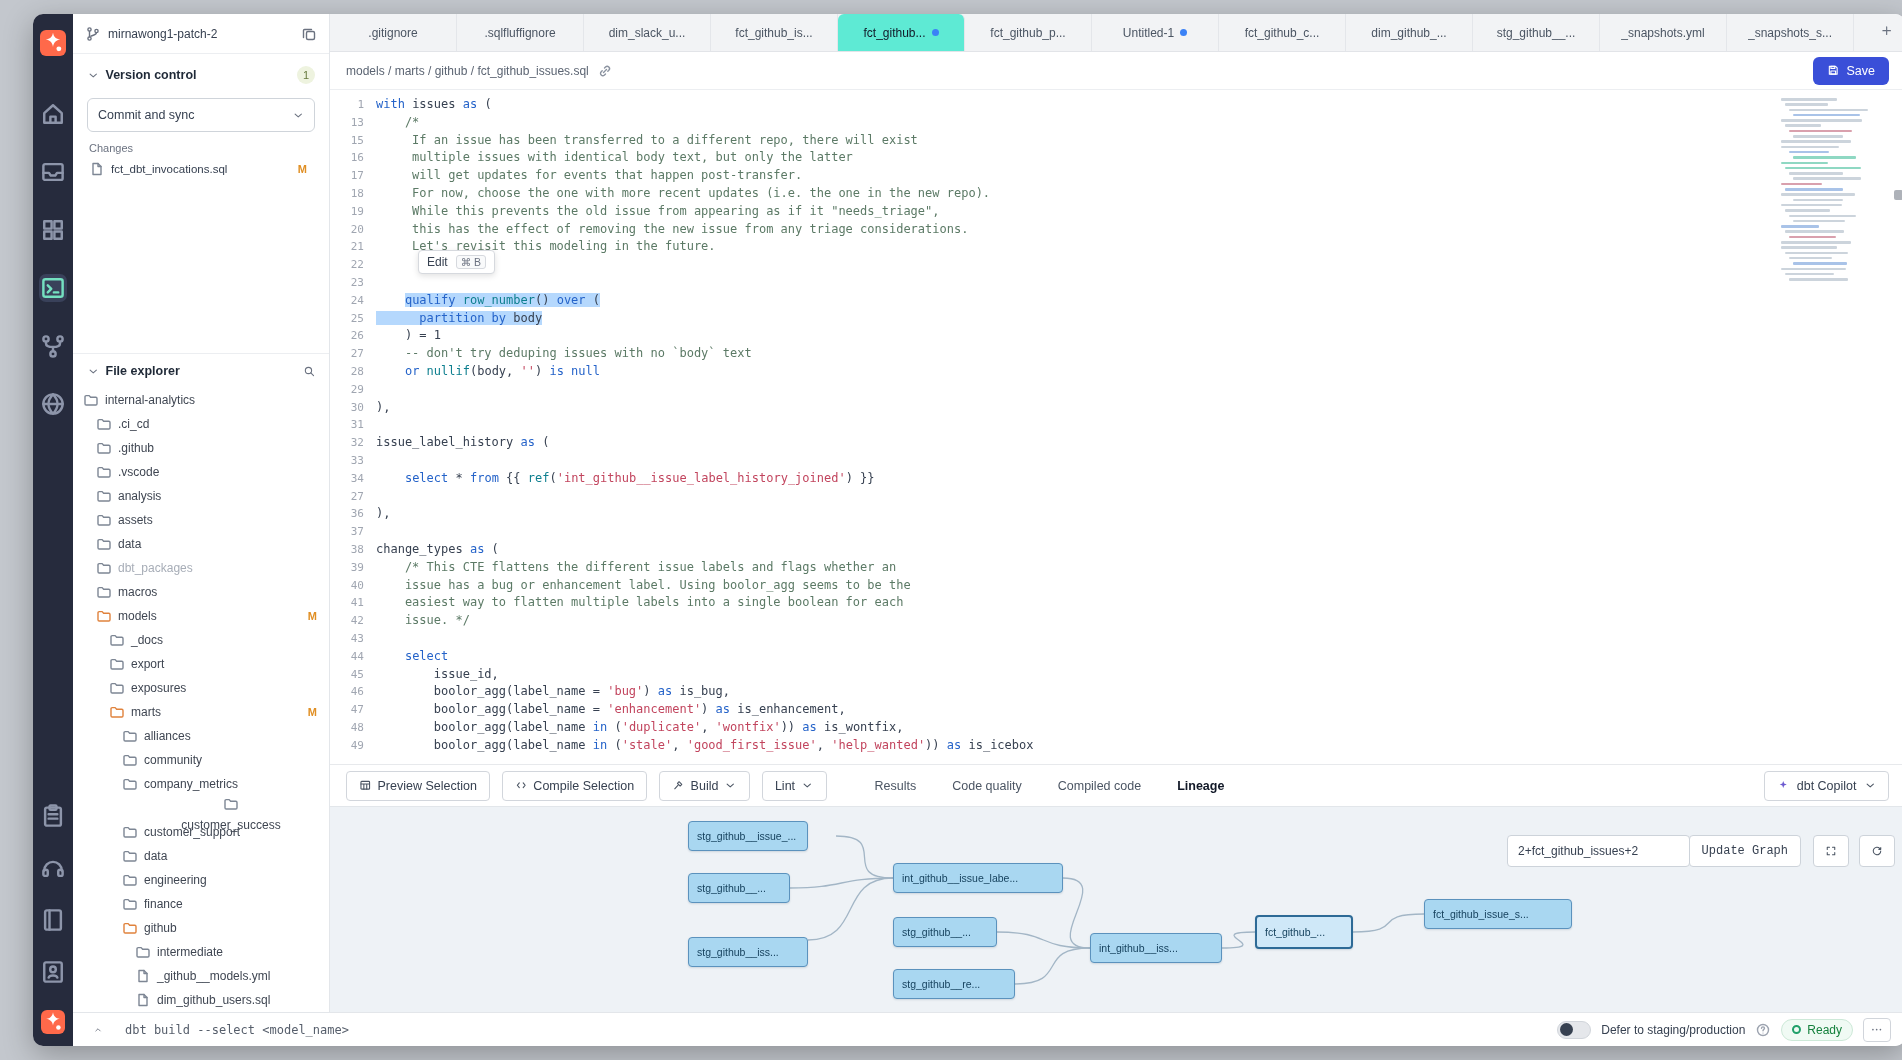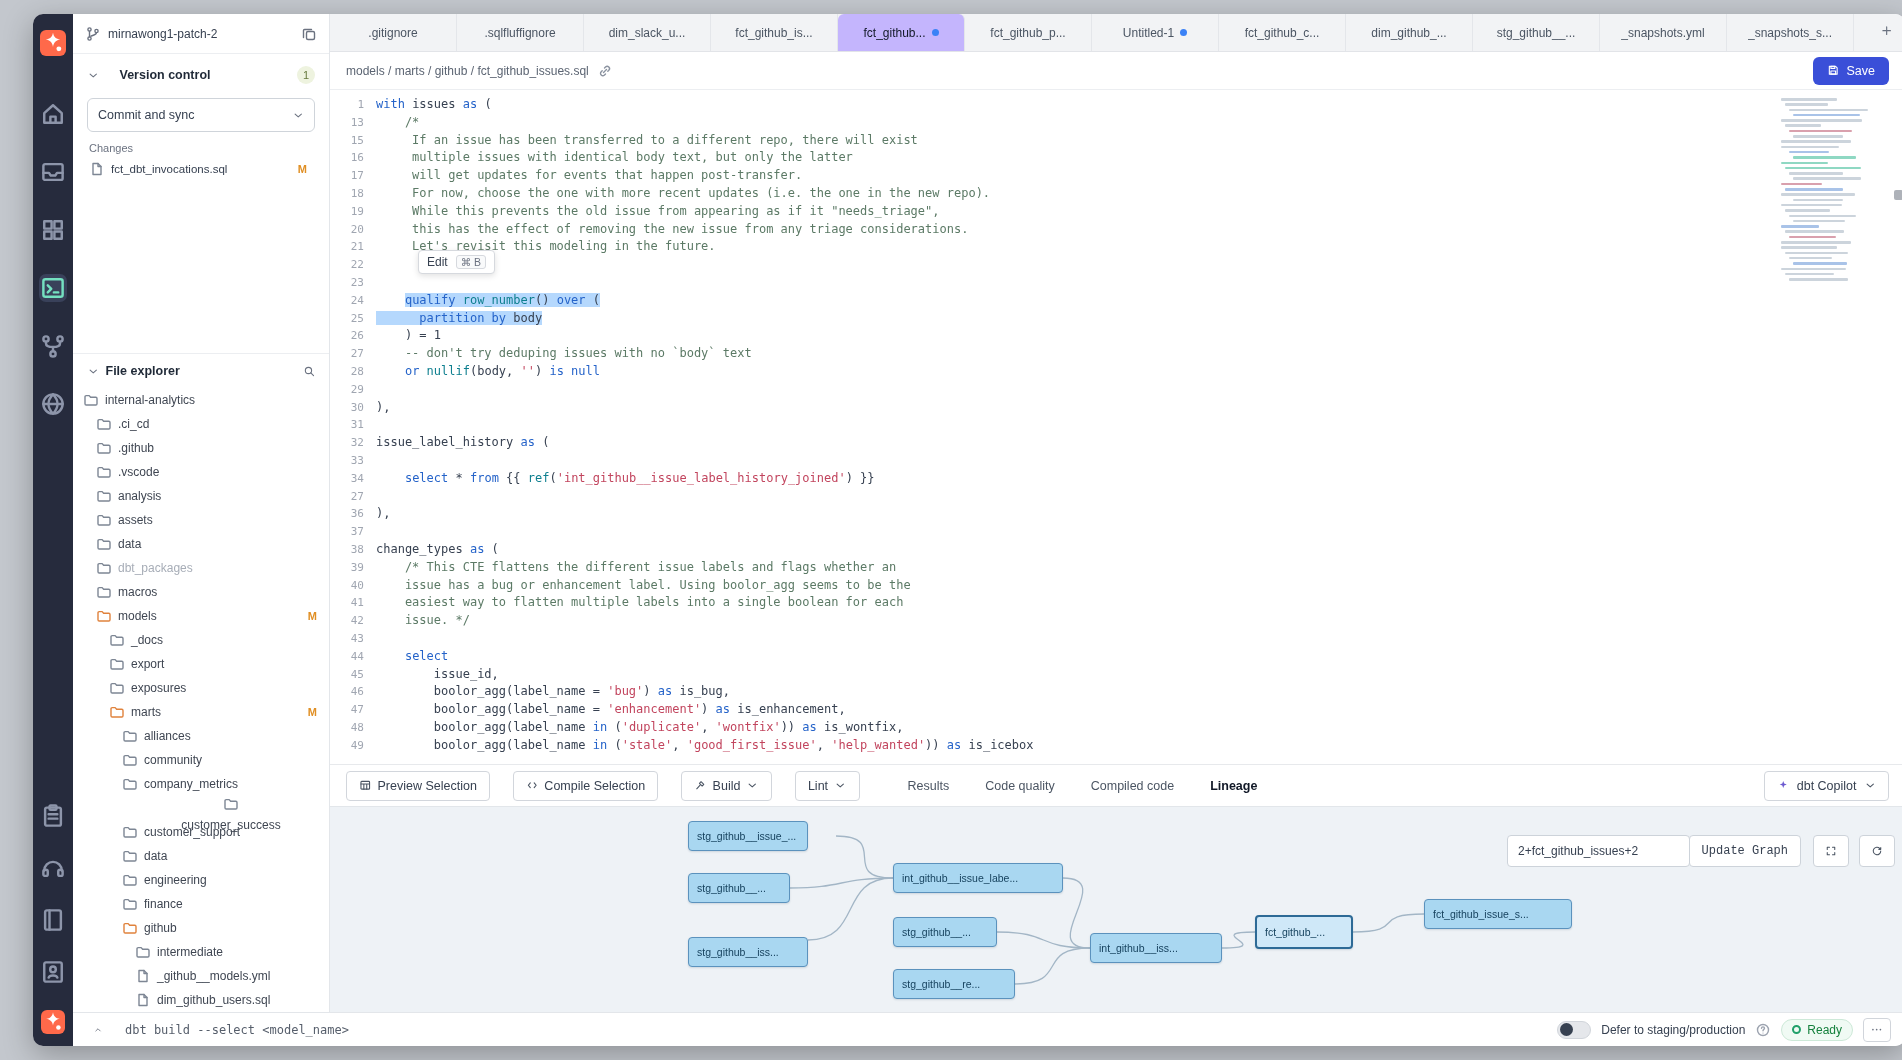--- a/index.html
+++ b/index.html
@@ -18,21 +18,21 @@
   .rail-icon svg{width:17px;height:17px;}
   .rail-icon.active{background:#39415a;color:#74e0c0;}
 
   
   .sidebar{position:absolute;left:40px;top:0;bottom:34px;width:257px;background:#fff;border-right:1px solid #e3e6ea;display:flex;flex-direction:column;overflow:hidden;}
   .sb-header{height:40px;flex:none;display:flex;align-items:center;gap:7px;padding:0 12px;border-bottom:1px solid #eceef1;}
   .sb-header .bicon{color:#6b7280;display:flex;}
   .sb-header .bicon svg{width:14px;height:14px;}
   .branch-name{flex:1;font-size:12px;color:#374151;white-space:nowrap;overflow:hidden;text-overflow:ellipsis;}
   .sb-section.vc{height:300px;flex:none;border-bottom:1px solid #eceef1;}
-  .sb-head{display:flex;align-items:center;gap:20px;padding:12px 14px 6px;font-size:12.5px;font-weight:bold;color:#1f2937;cursor:pointer;}
+  .sb-head{display:flex;align-items:center;gap:6px;padding:12px 14px 6px;font-size:12.5px;font-weight:bold;color:#1f2937;cursor:pointer;}
   .sb-head .chev{color:#6b7280;display:flex;}
   .sb-head .chev svg{width:12px;height:12px;}
   .vc-badge{margin-left:auto;width:18px;height:18px;border-radius:50%;background:#eef3df;color:#66793d;font-size:11px;font-weight:normal;display:flex;align-items:center;justify-content:center;}
   .commit-btn{margin:8px 14px 4px;width:calc(100% - 28px);height:34px;display:flex;align-items:center;justify-content:space-between;padding:0 10px;background:#fff;border:1px solid #cfd4da;border-radius:6px;font-size:12.5px;color:#374151;font-family:inherit;cursor:pointer;}
   .commit-btn .chev{color:#6b7280;display:flex;}
   .commit-btn .chev svg{width:12px;height:12px;}
   .changes-label{margin:10px 16px 2px;font-size:11px;color:#6b7280;}
   .changed-file{margin:2px 8px 0;height:26px;display:flex;align-items:center;gap:6px;padding:0 8px;border-radius:4px;cursor:pointer;}
   .changed-file .ficon{color:#7d8694;display:flex;}
   .changed-file .ficon svg{width:13px;height:13px;}
@@ -51,21 +51,21 @@
   .ticon.accent{color:#e0823c;}
   .tlabel{font-size:12px;color:#3f4652;white-space:nowrap;}
   .tree-row.muted .tlabel{color:#a7adb7;}
 
   
   .main{position:absolute;left:297px;right:0;top:0;bottom:34px;display:flex;flex-direction:column;}
 
   .tabbar{height:38px;flex:none;display:flex;align-items:stretch;background:#f2f3f5;border-bottom:1px solid #e2e4e8;}
   .tabs{display:flex;flex:1;min-width:0;}
   .tab{width:127px;flex:none;display:flex;align-items:center;justify-content:center;gap:6px;font-size:12px;color:#4b5563;border-right:1px solid #e4e6ea;cursor:pointer;white-space:nowrap;overflow:hidden;}
-  .tab.active{background:#c4b5fd;color:#111827;border-top-left-radius:6px;border-top-right-radius:6px;}
+  .tab.active{background:#5eead4;color:#111827;border-top-left-radius:6px;border-top-right-radius:6px;}
   .dirty-dot{width:7px;height:7px;border-radius:50%;background:#3b82f6;flex:none;}
   .new-tab{width:36px;border:none;background:transparent;color:#6b7280;display:flex;align-items:center;justify-content:center;cursor:pointer;}
   .new-tab svg{width:14px;height:14px;}
 
   .crumbbar{height:38px;flex:none;display:flex;align-items:center;gap:8px;padding:0 16px;background:#fff;border-bottom:1px solid #eceef1;}
   .crumb{font-size:12px;color:#5b6472;}
   .crumb-link{color:#8b93a0;display:flex;cursor:pointer;}
   .crumb-link svg{width:14px;height:14px;}
   .save-btn{margin-left:auto;display:flex;align-items:center;gap:7px;background:#3a4fd8;color:#fff;border:none;border-radius:6px;padding:7px 14px;font-size:12.5px;font-family:inherit;cursor:pointer;}
   .save-btn svg{width:14px;height:14px;}
@@ -80,21 +80,21 @@
   .tok-str{color:#c2455e;}
   .tok-fn{color:#0e7f8f;}
   .sel{background:#b5d8fd;}
   .edit-tip{position:absolute;left:88px;top:160px;display:flex;align-items:center;gap:8px;background:#fff;border:1px solid #d6d9de;border-radius:4px;padding:4px 8px;font-size:12px;color:#374151;box-shadow:0 2px 6px rgba(0,0,0,.12);z-index:5;}
   .kbd{border:1px solid #d6d9de;border-radius:3px;padding:0 4px;font-size:10.5px;color:#6b7280;background:#f9fafb;}
   .minimap{position:absolute;top:8px;right:16px;width:108px;}
   .mm-bar{height:2.5px;margin-bottom:2.8px;border-radius:1px;}
   .scroll-thumb{position:absolute;right:2px;top:100px;width:9px;height:10px;background:#6b7280;opacity:.55;border-radius:2px;}
 
   .toolbar{height:42px;flex:none;display:flex;align-items:center;padding:0 16px;background:#fff;border-top:1px solid #e7e9ec;}
-  .tb-buttons{display:flex;gap:23px;}
+  .tb-buttons{display:flex;gap:12px;}
   .tb-btn{display:inline-flex;align-items:center;gap:6px;height:30px;padding:0 12px;background:#fff;border:1px solid #d2d6dc;border-radius:4px;font-size:12.5px;color:#374151;font-family:inherit;cursor:pointer;}
   .tb-btn .bicon,.tb-btn .bchev{display:flex;color:#4b5563;}
   .tb-btn .bicon svg{width:14px;height:14px;}
   .tb-btn .bchev svg{width:11px;height:11px;}
   .tb-tabs{display:flex;gap:36px;margin-left:48px;}
   .tb-tab{font-size:12.5px;color:#4b5563;cursor:pointer;}
   .tb-tab.active{color:#111827;font-weight:bold;}
   .copilot-btn{margin-left:auto;display:inline-flex;align-items:center;gap:7px;height:30px;padding:0 12px;background:#fff;border:1px solid #d2d6dc;border-radius:4px;font-size:12.5px;color:#374151;font-family:inherit;cursor:pointer;}
   .copilot-btn svg{width:13px;height:13px;}
   .copilot-btn .spark{color:#6d5bd0;display:flex;}

